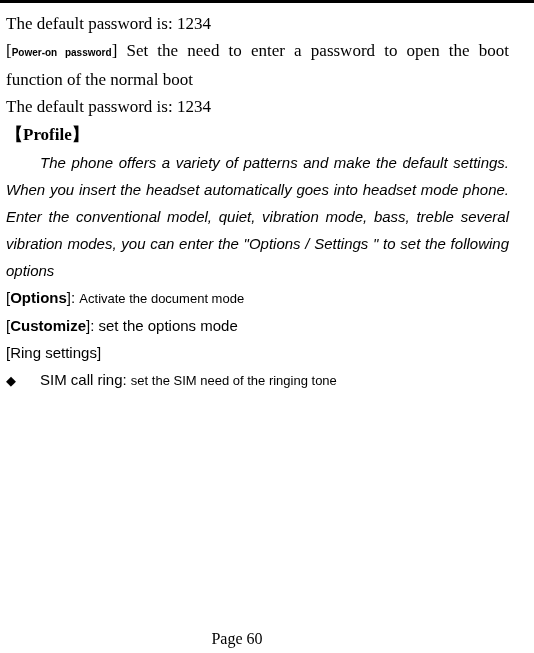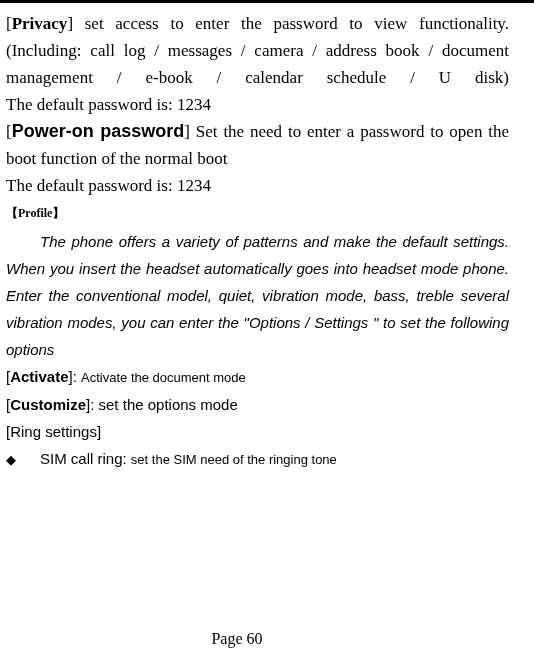--- a/index.html
+++ b/index.html
@@ -57,21 +57,21 @@
   }
   .bold {
     font-weight: bold;
   }
   .para-indent {
     text-indent: 34px;
     font-style: italic;
   }
   .profile-head {
     font-family: "Liberation Serif", serif;
-    font-size: 12px;
+    font-size: 17px;
     font-weight: bold;
     line-height: 29px;
   }
   .small-sans {
     font-family: "Liberation Sans", sans-serif;
     font-size: 13px;
   }
   .bullet-row {
     display: flex;
     align-items: baseline;
@@ -96,33 +96,32 @@
 </style>
 </head>
 <body>
 
 <div class="page">
 
   <div class="top-rule"></div>
 
   <div class="content">
 
-    <p class="serif just"><span>[</span><span class="bold">Privacy</span><span>]</span><span> set access to enter the password to view functionality. (Including: call log / messages / camera / address book / document management / e-book / calendar schedule / U disk)</span></p>
 
     <p class="serif">The default password is: 1234</p>
 
-    <p class="serif just-last-left"><span>[</span><span class="bold sans" style="font-size:18px;">Power-on password</span><span>]</span><span> Set the need to enter a password to open the boot function of the normal boot</span></p>
+    <p class="serif just-last-left"><span>[</span><span class="bold sans" style="font-size:10px;">Power-on password</span><span>]</span><span> Set the need to enter a password to open the boot function of the normal boot</span></p>
 
     <p class="serif">The default password is: 1234</p>
 
     <p class="profile-head">【Profile】</p>
 
     <p class="sans just para-indent">The phone offers a variety of patterns and make the default settings. When you insert the headset automatically goes into headset mode phone. Enter the conventional model, quiet, vibration mode, bass, treble several vibration modes, you can enter the "Options / Settings " to set the following options</p>
 
-    <p class="sans"><span>[</span><span class="bold">Activate</span><span>]: </span><span class="small-sans">Activate the document mode</span></p>
+    <p class="sans"><span>[</span><span class="bold">Options</span><span>]: </span><span class="small-sans">Activate the document mode</span></p>
 
     <p class="sans"><span>[</span><span class="bold">Customize</span><span>]: </span><span>set the options mode</span></p>
 
     <p class="sans">[Ring settings]</p>
 
     <div class="bullet-row">
       <span class="bullet-glyph">◆</span>
       <span class="sans"><span>SIM call ring: </span><span class="small-sans">set the SIM need of the ringing tone</span></span>
     </div>
 

